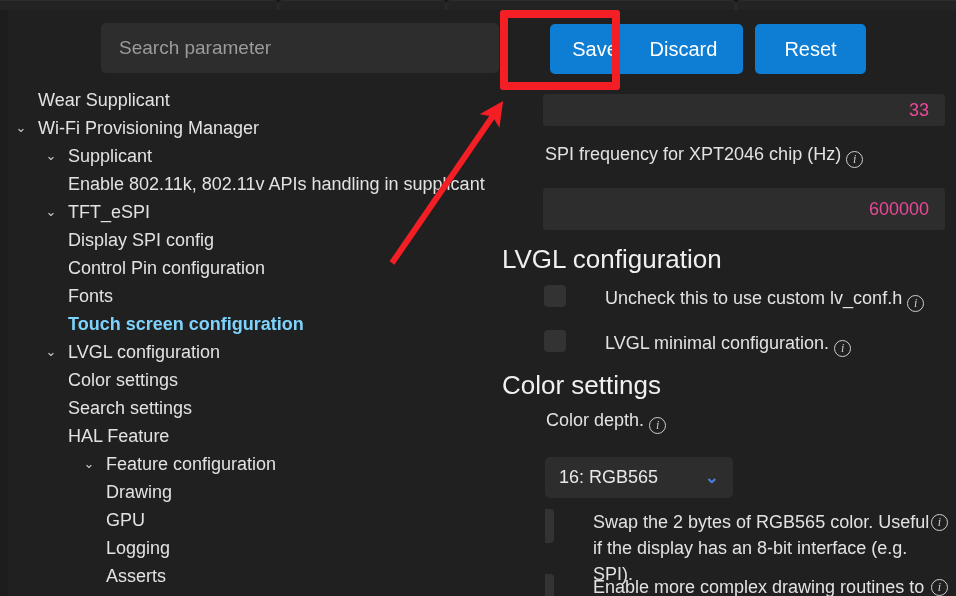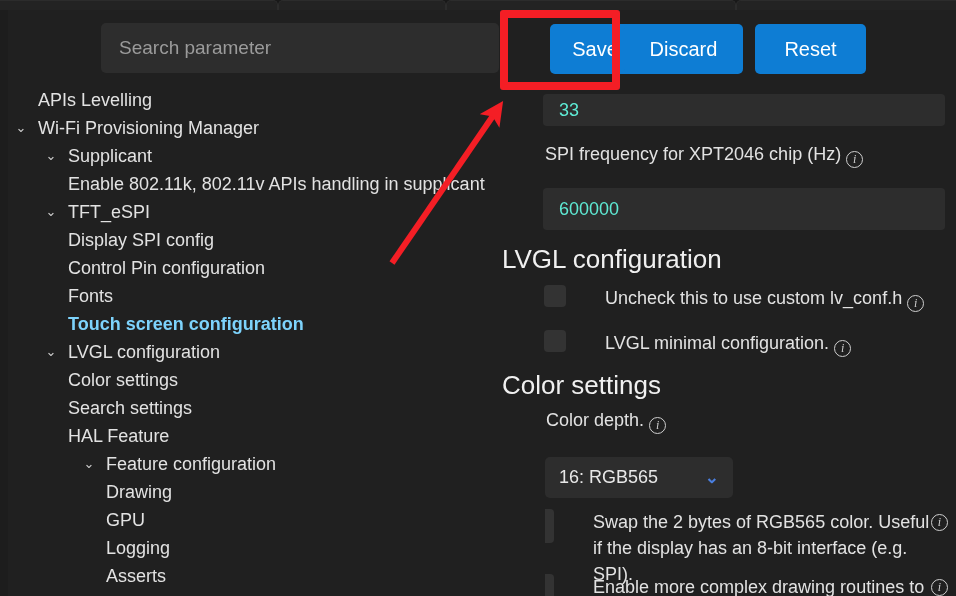--- a/index.html
+++ b/index.html
@@ -130,24 +130,25 @@
     position: absolute;
     background: #2d2d2d;
     border-radius: 4px;
     box-sizing: border-box;
     display: flex;
     align-items: center;
     padding: 0 14px;
   }
   .field input {
     background: transparent; border: 0; outline: 0;
-    color: #5eead4;
+    color: #ec4899;
     font-family: "Liberation Sans", sans-serif;
     font-size: 18px;
     width: 100%;
+    text-align: right;
   }
   .plabel {
     position: absolute;
     font-size: 18px;
     color: #e2e2e2;
     line-height: 24px;
   }
   .sechead {
     position: absolute;
     font-size: 26px;
@@ -244,21 +245,21 @@
 
   <div id="searchbox">
     <input type="text" placeholder="Search parameter" style="">
   </div>
 
   <button id="btn-save" class="actbtn">Save</button>
   <button id="btn-discard" class="actbtn">Discard</button>
   <button id="btn-reset" class="actbtn">Reset</button>
 
   <div id="tree">
-      <div class="tnode" style="padding-left: 30px;"><span class="tlabel">APIs Levelling</span></div>
+      <div class="tnode" style="padding-left: 30px;"><span class="tlabel">Wear Supplicant</span></div>
       <div class="tnode" style="padding-left: 30px;"><span class="chev" style="left: 2px;">⌄</span><span class="tlabel">Wi-Fi Provisioning Manager</span></div>
       <div class="tnode" style="padding-left: 60px;"><span class="chev" style="left: 32px;">⌄</span><span class="tlabel">Supplicant</span></div>
       <div class="tnode" style="padding-left: 60px;"><span class="tlabel">Enable 802.11k, 802.11v APIs handling in supplicant</span></div>
       <div class="tnode" style="padding-left: 60px;"><span class="chev" style="left: 32px;">⌄</span><span class="tlabel">TFT_eSPI</span></div>
       <div class="tnode" style="padding-left: 60px;"><span class="tlabel">Display SPI config</span></div>
       <div class="tnode" style="padding-left: 60px;"><span class="tlabel">Control Pin configuration</span></div>
       <div class="tnode" style="padding-left: 60px;"><span class="tlabel">Fonts</span></div>
       <div class="tnode bold" style="padding-left: 60px;"><span class="tlabel">Touch screen configuration</span></div>
       <div class="tnode" style="padding-left: 60px;"><span class="chev" style="left: 32px;">⌄</span><span class="tlabel">LVGL configuration</span></div>
       <div class="tnode" style="padding-left: 60px;"><span class="tlabel">Color settings</span></div>

